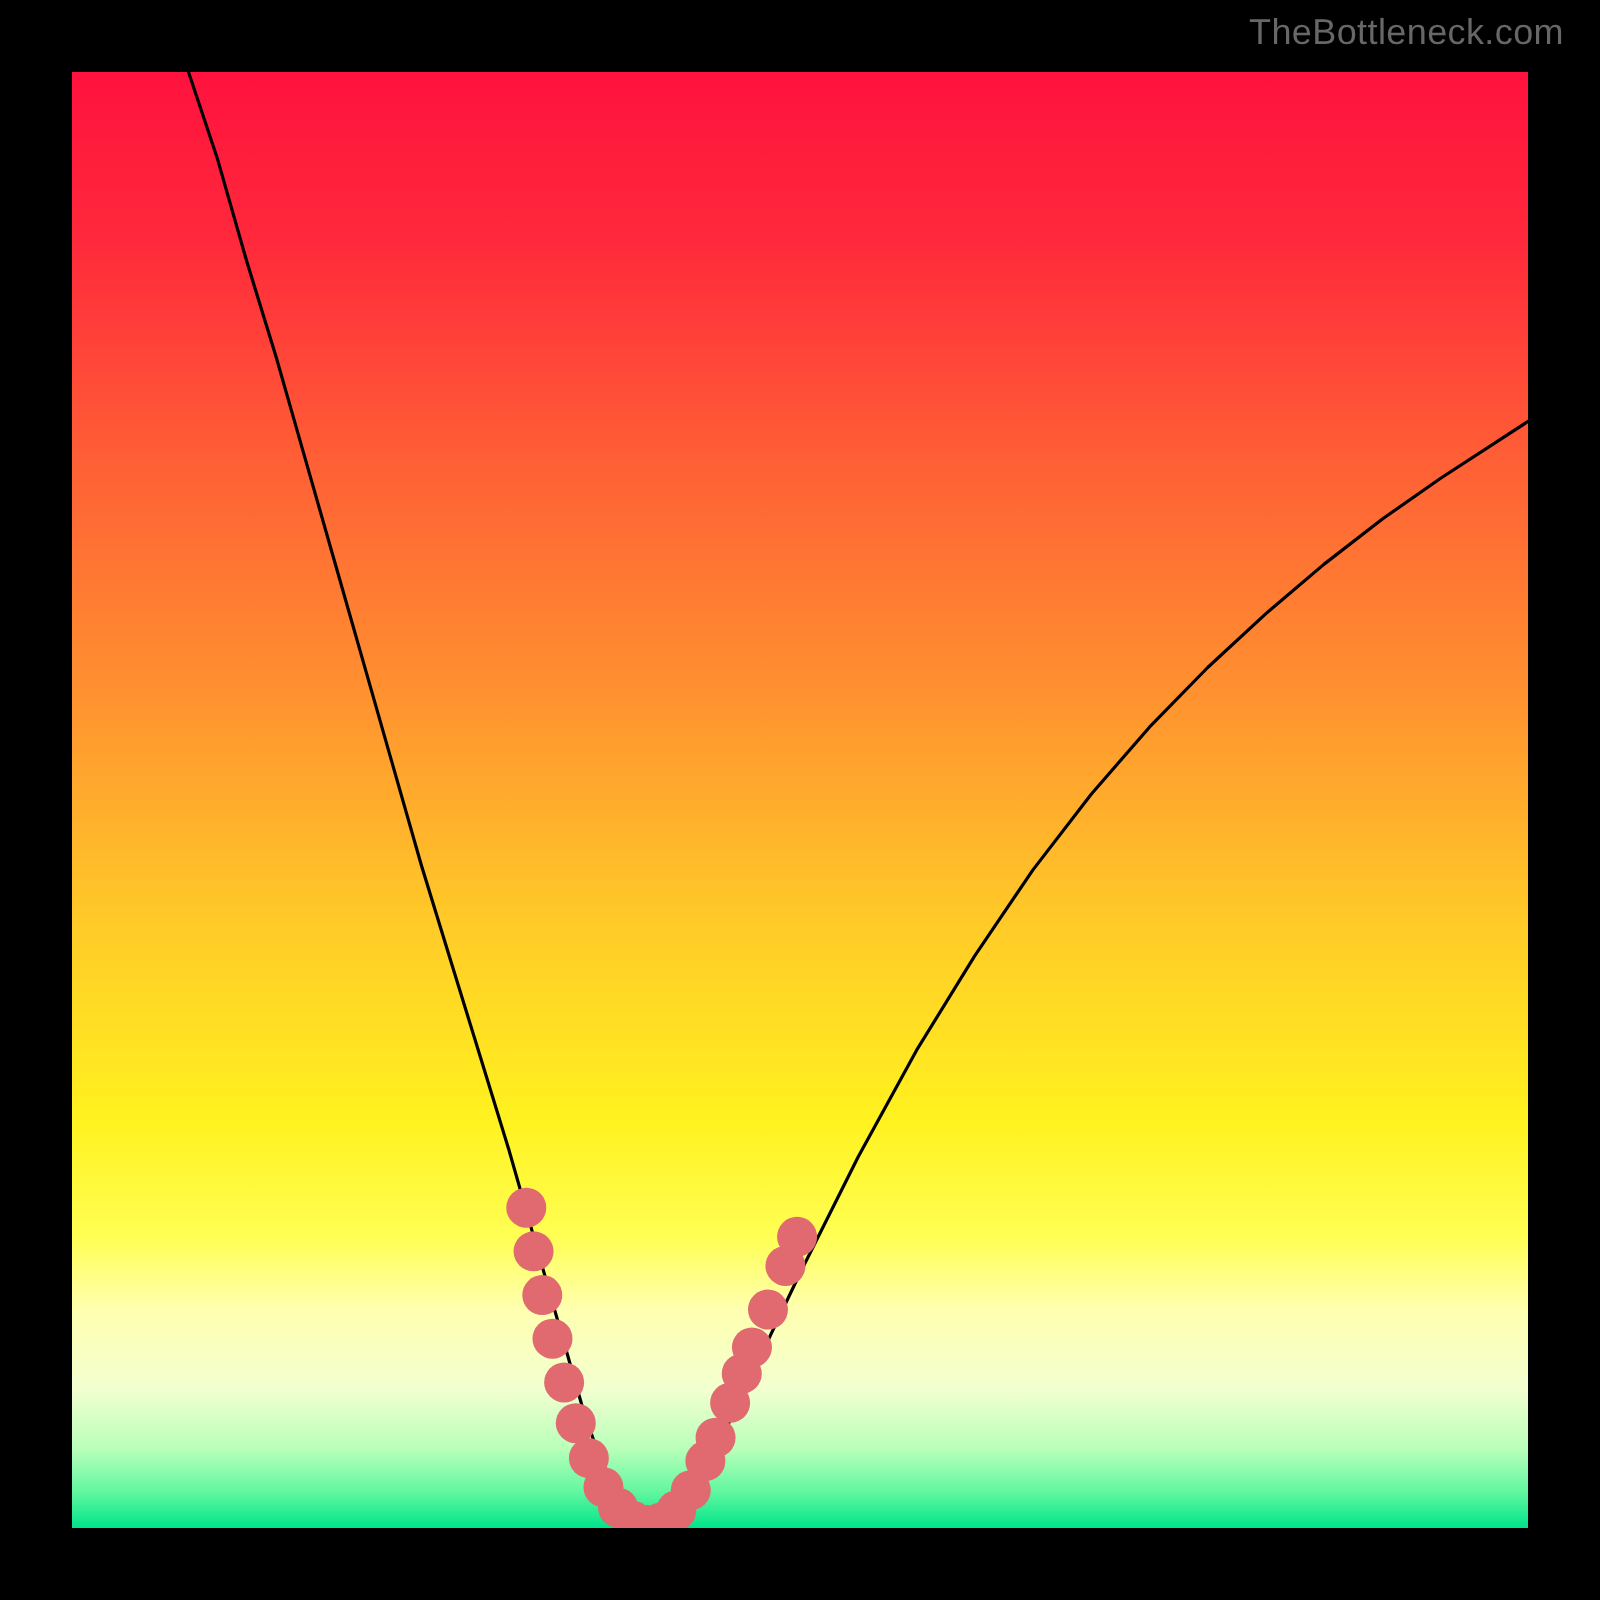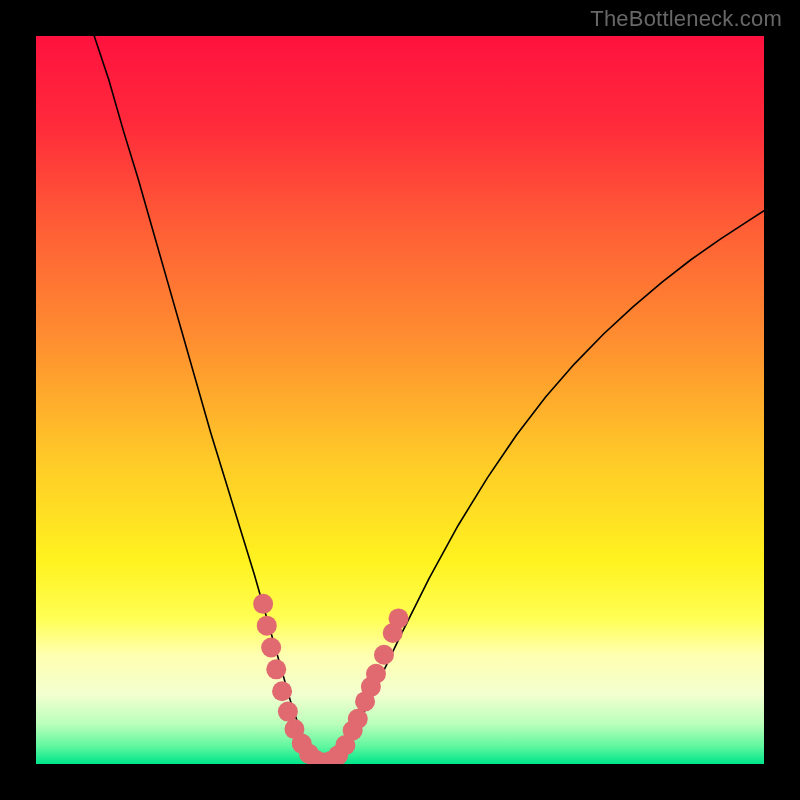--- a/index.html
+++ b/index.html
@@ -25,21 +25,21 @@
     top: 36px;
     width: 728px;
     height: 728px;
     overflow: hidden;
   }
   .watermark {
     position: absolute;
     top: 6px;
     right: 18px;
     color: #676767;
-    font-size: 22px;
+    font-size: 18px;
     font-weight: 500;
     letter-spacing: 0.2px;
   }
   svg { display: block; }
 </style>
 </head>
 <body>
 
 <div class="frame">
 

